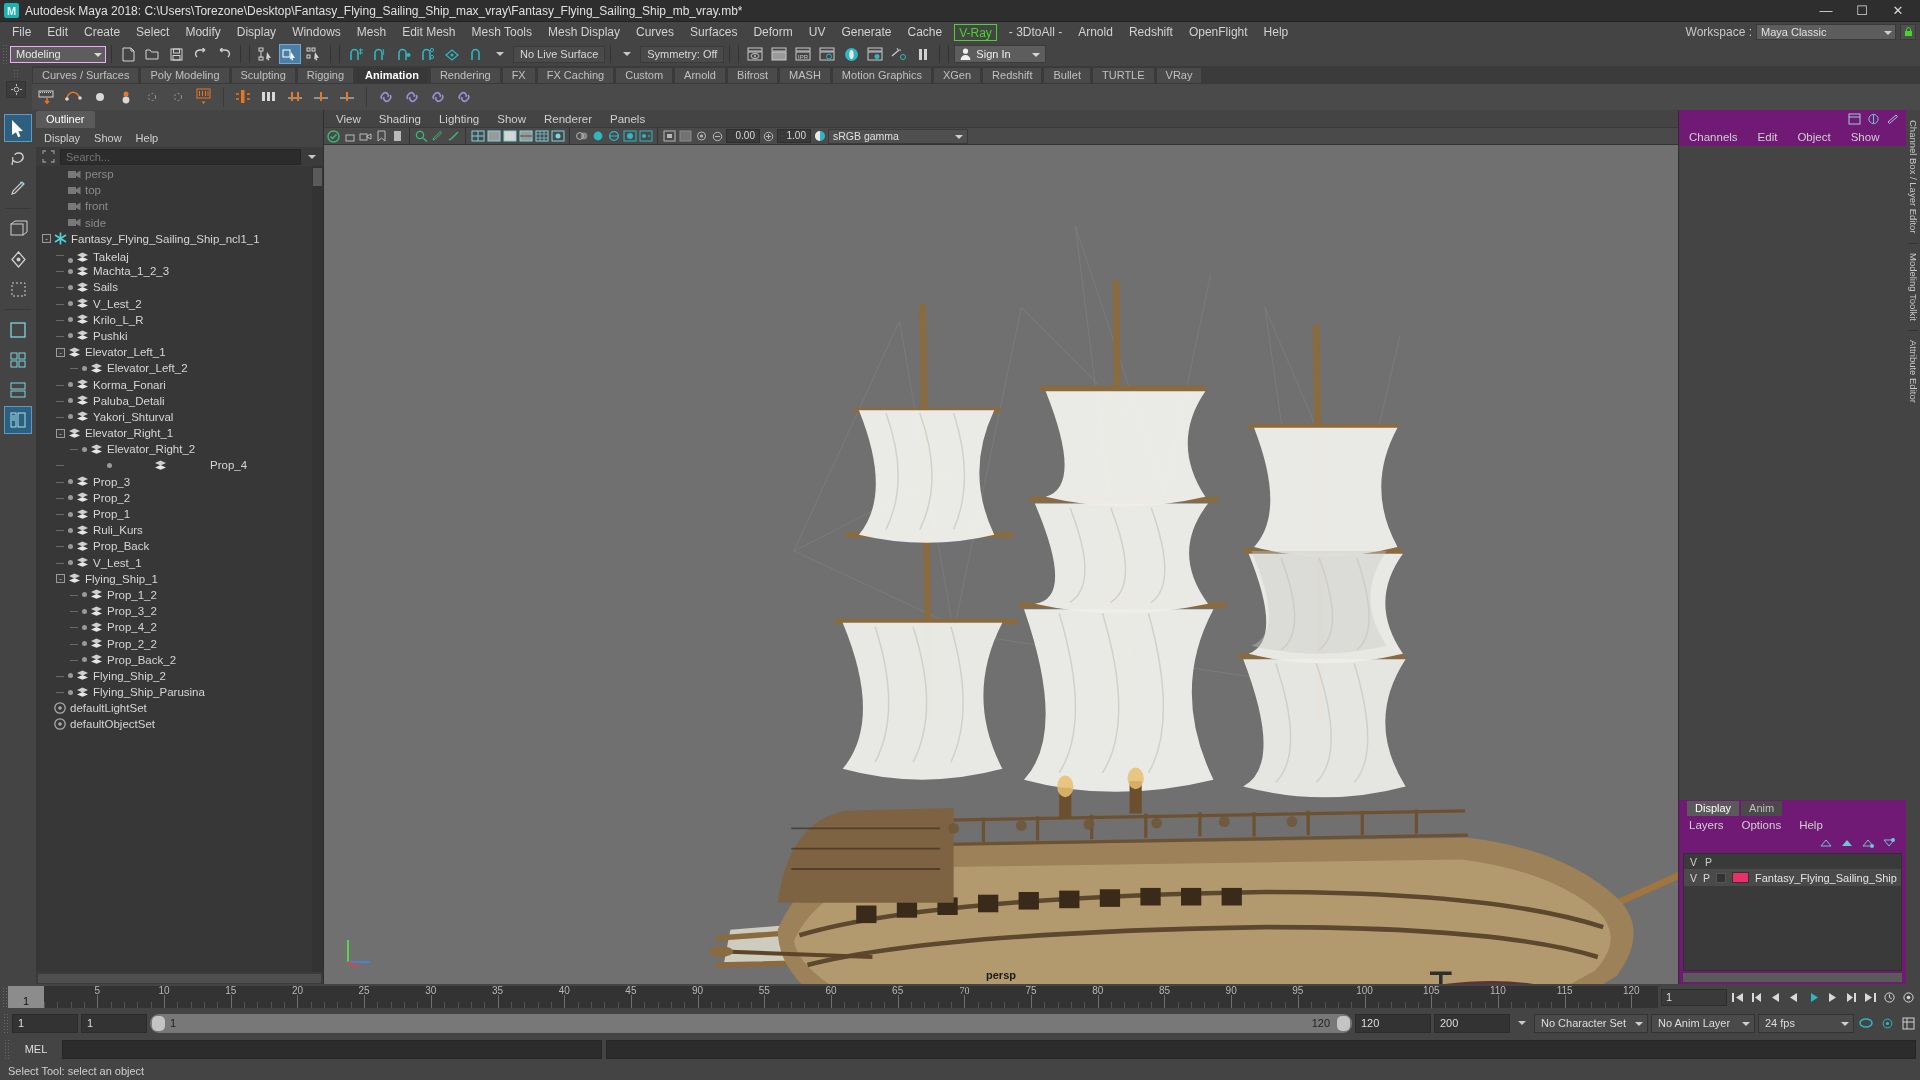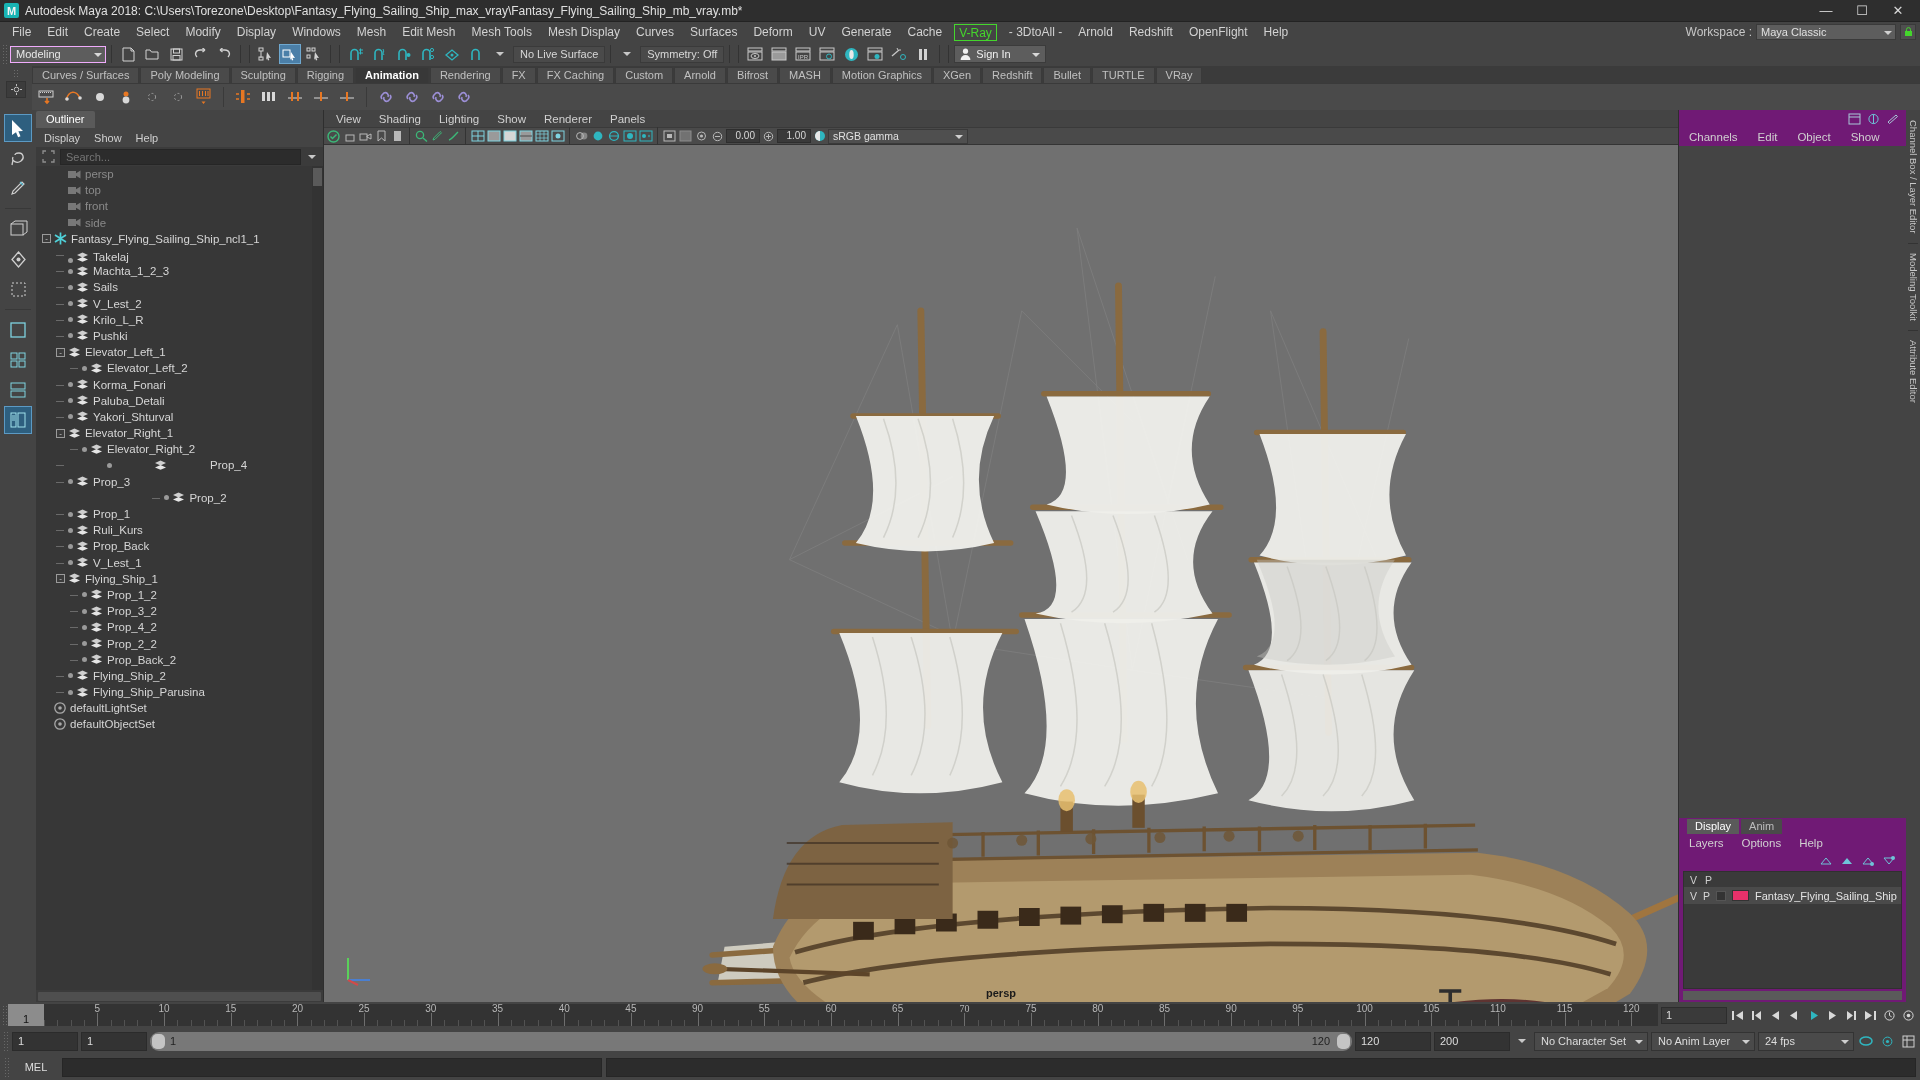--- a/index.html
+++ b/index.html
@@ -865,21 +865,21 @@
             <span class="tlead"></span>
             <span class="tdot"></span>
             <span class="ticon-mesh">
               <svg width="13" height="11" viewBox="0 0 13 11">
                 <path d="M6.5 0.6 L12 3 L6.5 5.4 L1 3z" fill="#cfcfcf"></path>
                 <path d="M6.5 5 L12 7.4 L6.5 9.8 L1 7.4z" fill="#e6e6e6"></path>
               </svg>
             </span>
             <span class="tlabel">Prop_3</span>
           </div>
-          <div class="trow" style="padding-left: 20px; justify-content: center;">
+          <div class="trow" style="padding-left: 20px;">
             <span class="tlead"></span>
             <span class="tdot"></span>
             <span class="ticon-mesh">
               <svg width="13" height="11" viewBox="0 0 13 11">
                 <path d="M6.5 0.6 L12 3 L6.5 5.4 L1 3z" fill="#cfcfcf"></path>
                 <path d="M6.5 5 L12 7.4 L6.5 9.8 L1 7.4z" fill="#e6e6e6"></path>
               </svg>
             </span>
             <span class="tlabel">Prop_2</span>
           </div>
@@ -1692,13 +1692,16 @@
     </div>
   </div>
 
   <div class="melrow">
     <div class="grip"></div>
     <div class="mel-tag">MEL</div>
     <div class="mel-in"></div>
     <div class="mel-out"></div>
   </div>
 
+  <div class="statusbar">
+    <span>Select Tool: select an object</span>
+  </div>
 </div>
 
 </body></html>

